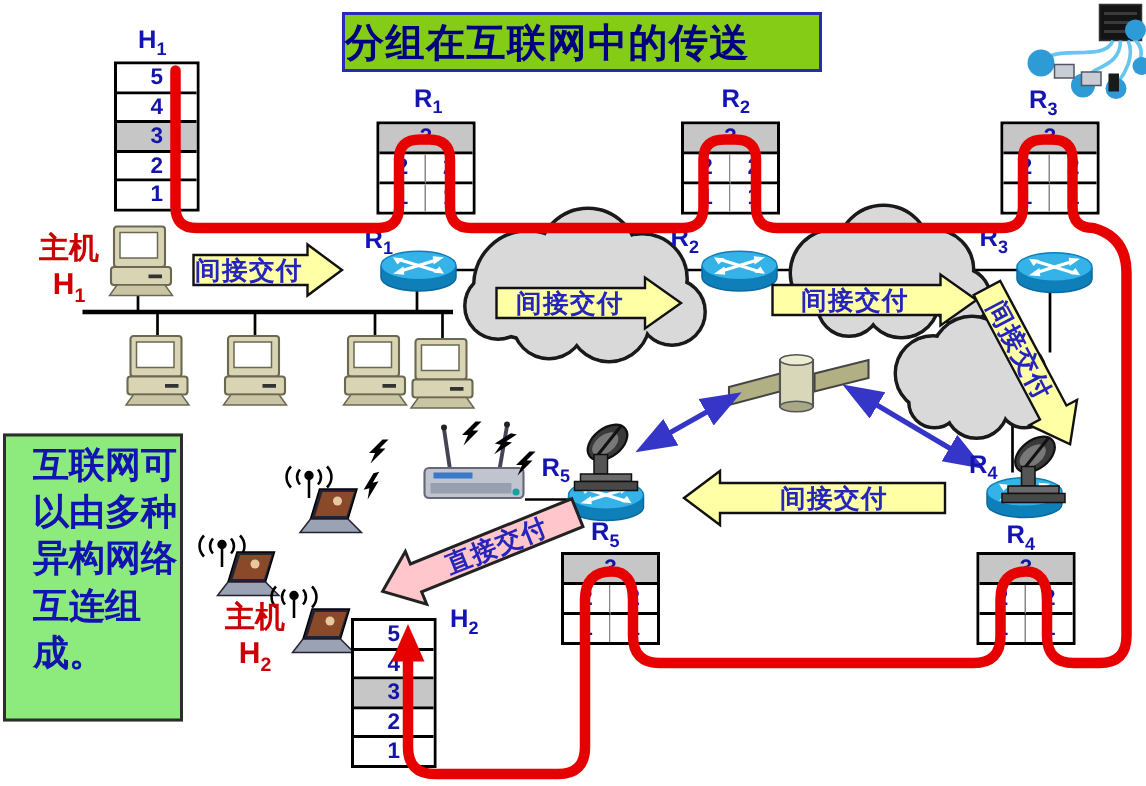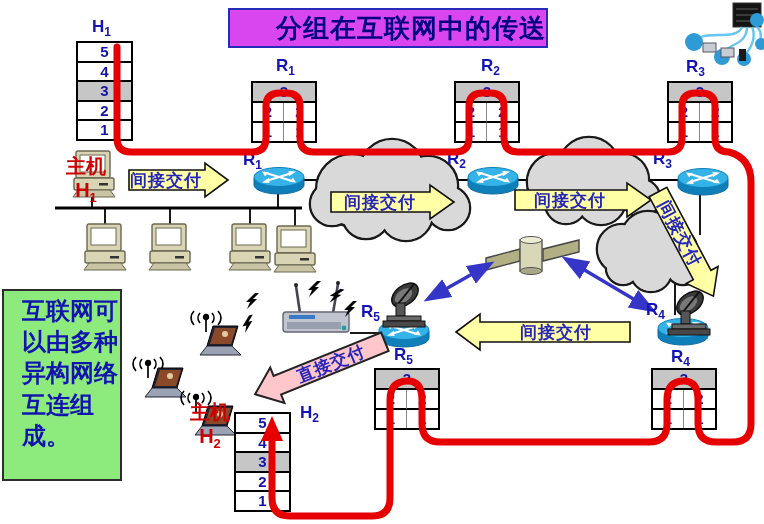--- a/index.html
+++ b/index.html
@@ -1,29 +1,29 @@
 <!DOCTYPE html>
 <html><head>
 <meta charset="utf-8">
 <style>
   html,body{margin:0;padding:0;background:#fff;}
   .canvas{position:relative;width:764px;height:524px;overflow:hidden;background:#fff;
           font-family:"Liberation Sans",sans-serif;}
   svg.layer{position:absolute;left:0;top:0;} .z4{z-index:4;pointer-events:none;}
 
   .title{position:absolute;left:228px;top:8px;width:316px;height:36px;z-index:2;
-         background:#d946ef;border:2px solid #2a2ab8;color:#000080;
-         font-size:26px;font-weight:bold;text-align:right;line-height:37px;letter-spacing:1px;}
+         background:#84cc16;border:2px solid #2a2ab8;color:#000080;
+         font-size:26px;font-weight:bold;text-align:left;line-height:37px;letter-spacing:1px;}
   .note{position:absolute;left:2px;top:289px;width:96px;height:184px;z-index:2;
         background:#8CEB7C;border:2px solid #2d2d2d;color:#1313B0;
         font-size:24px;font-weight:bold;line-height:1.3;padding:4px 2px 0 18px;word-break:break-all;}
   .lab{position:absolute;z-index:3;font-weight:bold;font-size:17px;color:#1414B4;line-height:1;}
   .lab sub{font-size:12px;line-height:1;}
   .hostlab{position:absolute;z-index:3;color:#CC0000;font-weight:bold;font-size:20px;
-           text-align:center;line-height:1.2;margin-left:40px;}
+           text-align:center;line-height:1.2;}
   .hostlab sub{font-size:13px;}
 
   .pstack{position:absolute;z-index:2;width:53px;border:2px solid #000;background:#fff;}
   .pcell{height:17.6px;border-bottom:2px solid #000;text-align:center;font-weight:bold;
          font-size:15px;color:#1414A8;line-height:18px;background:#fff;}
   .pstack .pcell:last-child{border-bottom:none;}
   .pcell.hl{background:#C6C6C6;}
 
   .rstack{position:absolute;z-index:2;width:62px;border:2px solid #000;background:#fff;}
   .rtop{height:18px;background:#C6C6C6;border-bottom:2px solid #000;text-align:center;

